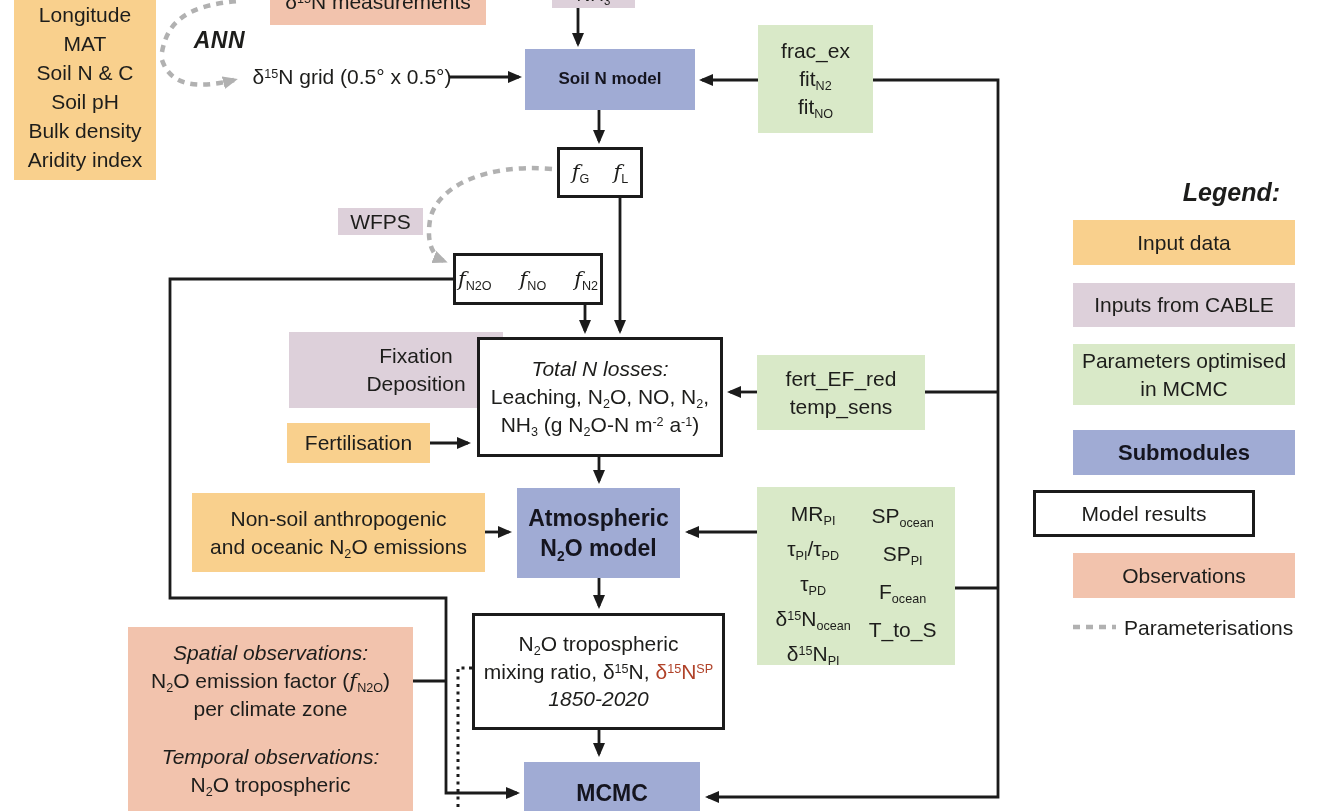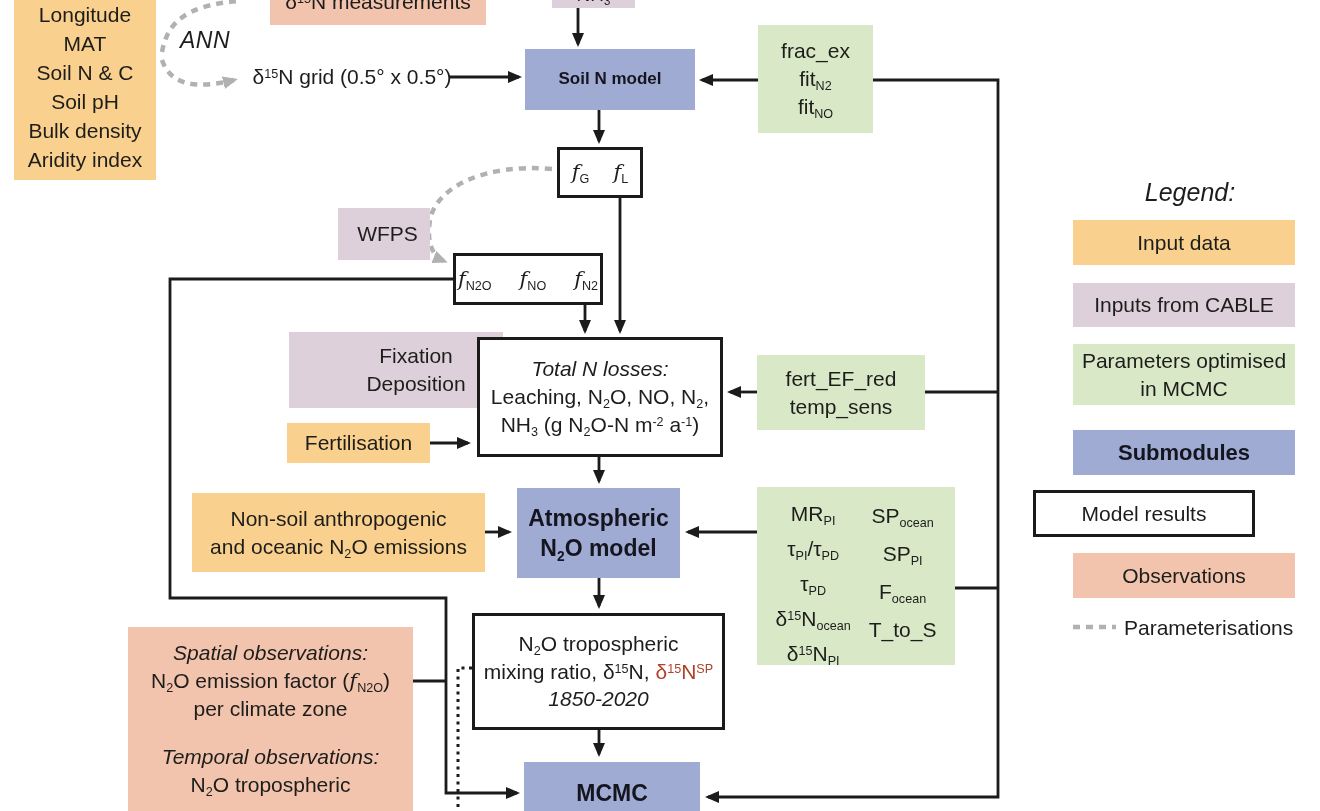--- a/index.html
+++ b/index.html
@@ -15,21 +15,21 @@
     font-size:21px;line-height:1.32;white-space:nowrap;
   }
   .orange{background:var(--c-input,#f9d08d);}
   .lavender{background:var(--c-cable,#ddd0da);}
   .green{background:var(--c-param,#d9e9c8);}
   .blue{background:var(--c-submodule,#a0abd4);font-weight:bold;color:#15151f;}
   .salmon{background:var(--c-observation,#f2c3ad);}
   .whitebox{background:#ffffff;border:3px solid #1b1b1b;}
   .plain{background:transparent;}
   .it{font-style:italic;}
-  .bold{font-weight:normal;}
+  .bold{font-weight:bold;align-items:flex-end;}
   .hl{color:var(--c-highlight,#b04229);}
   .mi{font-family:"DejaVu Serif","Liberation Serif",serif;font-style:italic;}
   sub{font-size:0.60em;vertical-align:-0.35em;line-height:0;}
   sup{font-size:0.60em;vertical-align:0.5em;line-height:0;}
   .frow{flex-direction:row;}
   .cols{flex-direction:row;align-items:flex-start;justify-content:center;gap:18px;padding-top:9px;}
   .col{display:flex;flex-direction:column;align-items:center;}
   .col > span{line-height:35px;}
   .stroke{stroke:#1b1b1b;stroke-width:2.8;fill:none;}
   .gdash{stroke:var(--c-dashline,#b1b1b1);stroke-width:4.5;fill:none;stroke-dasharray:7 6;}
@@ -119,21 +119,21 @@
     <span>frac_ex</span>
     <span>fit<sub>N2</sub></span>
     <span>fit<sub>NO</sub></span>
   </div>
 
   <div class="box whitebox frow" style="left:557px;top:147px;width:86px;height:51px;gap:24px;box-sizing:border-box;">
     <span><span class="mi">f</span><sub>G</sub></span>
     <span><span class="mi">f</span><sub>L</sub></span>
   </div>
 
-  <div class="box lavender" style="left:338px;top:208px;width:85px;height:52px;padding-left:7px;">
+  <div class="box lavender" style="left:338px;top:208px;width:85px;height:27px;">
     <span>WFPS</span>
   </div>
 
   <div class="box whitebox frow" style="left:453px;top:253px;width:150px;height:52px;gap:28px;box-sizing:border-box;">
     <span><span class="mi">f</span><sub>N2O</sub></span>
     <span><span class="mi">f</span><sub>NO</sub></span>
     <span><span class="mi">f</span><sub>N2</sub></span>
   </div>
 
   <div class="box lavender" style="left:289px;top:332px;width:174px;height:76px;padding-left:40px;">

